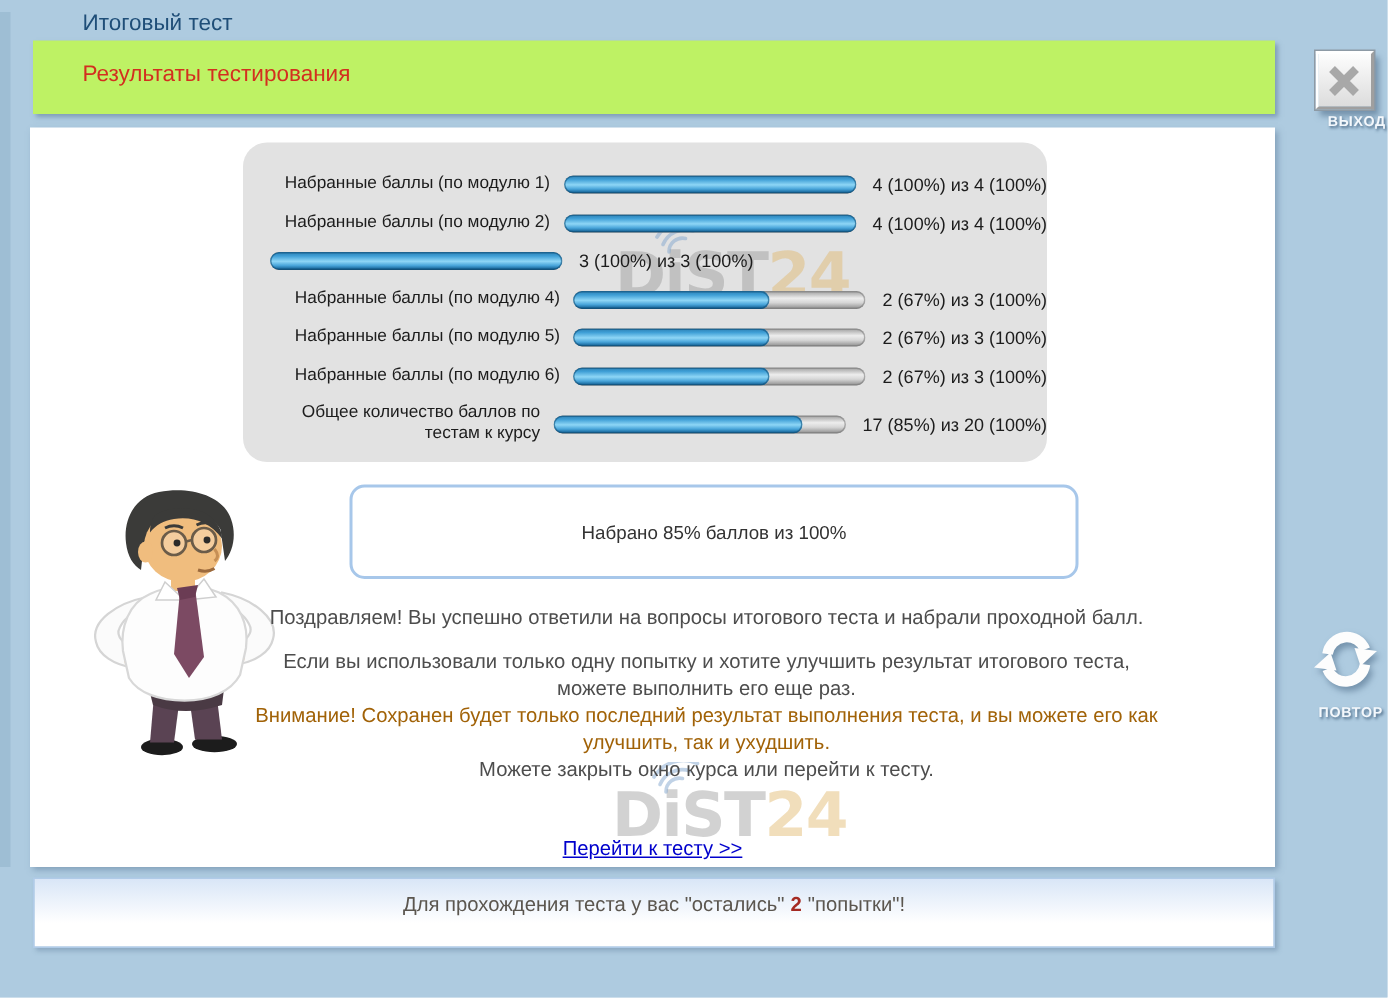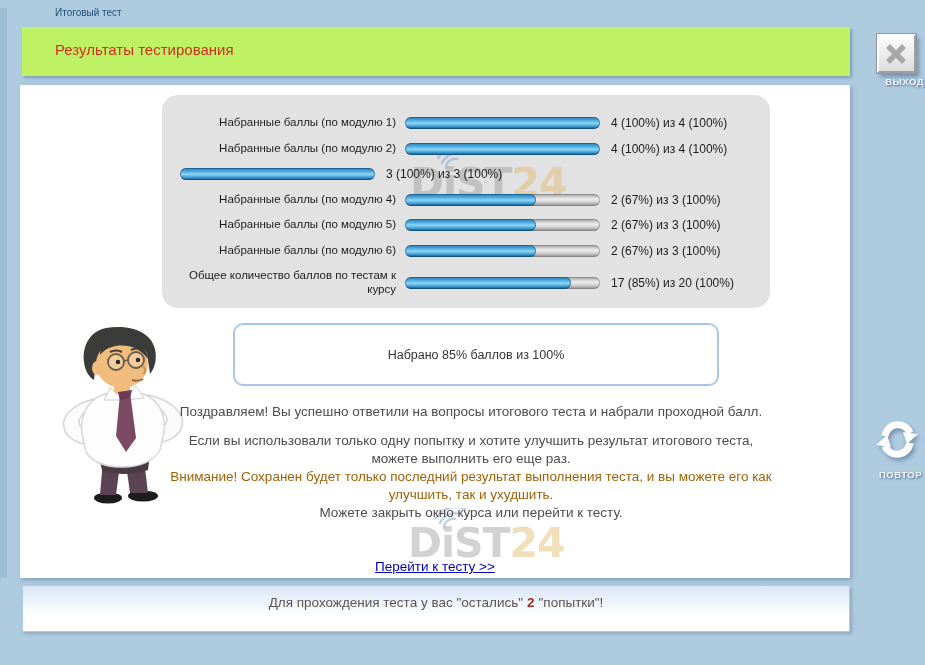--- a/index.html
+++ b/index.html
@@ -1,31 +1,31 @@
 <!DOCTYPE html>
 <html><head>
 <meta charset="utf-8">
 <style>
   * { margin:0; padding:0; box-sizing:border-box; }
   html,body { width:925px; height:665px; }
   body { font-family:"Liberation Sans", sans-serif; background:#aecbe0; overflow:hidden; }
   .stage { position:relative; width:925px; height:665px; background:#aecbe0; }
   .left-strip { position:absolute; left:0; top:8px; width:7px; height:570px; background:#9ebed4; }
 
-  .win-title { position:absolute; left:55px; top:7px; font-size:10px; color:#1f4e78; }
+  .win-title { position:absolute; left:55px; top:7px; font-size:15px; color:#1f4e78; }
 
   .header-box { position:absolute; left:22px; top:27px; width:828px; height:49px; background:#bef264;
     box-shadow:2px 2px 3px rgba(90,120,150,.55); }
   .header-title { position:absolute; left:33px; top:14px; font-size:15px; color:#d32f1f; }
 
   .main-panel { position:absolute; left:20px; top:85px; width:830px; height:493px; background:#fff;
     box-shadow:2px 2px 4px rgba(90,120,150,.5); }
 
   
-  .results-panel { position:absolute; left:142px; top:10px; width:608px; height:213px;
+  .results-panel { position:absolute; left:142px; top:10px; width:536px; height:213px;
     background:#e2e2e2; border-radius:16px; padding:21px 0 0 18px; }
   .row { display:flex; align-items:center; min-height:12px; margin-bottom:11.5px; position:relative; z-index:2; }
   .row-label { width:225px; text-align:right; padding-right:9px; font-size:11.5px; color:#1c1c1c; line-height:1.2; }
   .bar { width:195px; height:12px; border-radius:7px; flex:0 0 auto;
     background:linear-gradient(180deg,#9d9d9d 0%,#ededed 40%,#d6d6d6 65%,#8a8a8a 100%);
     box-shadow:inset 0 0 0 1px rgba(120,120,120,.55); position:relative; overflow:hidden; }
   .bar-fill { position:absolute; left:0; top:0; bottom:0; border-radius:7px;
     background:linear-gradient(180deg,#2c7fb2 0%,#3f9fd6 22%,#8ed6f6 52%,#49a5da 75%,#1c6ca0 92%,#0f4a72 100%);
     box-shadow:inset 0 0 0 1px rgba(18,80,120,.6); }
   .row-value { margin-left:11px; font-size:12px; color:#1c1c1c; white-space:nowrap; }

